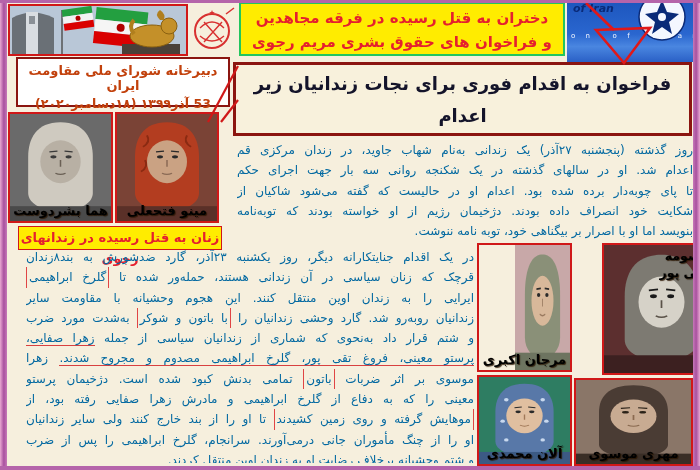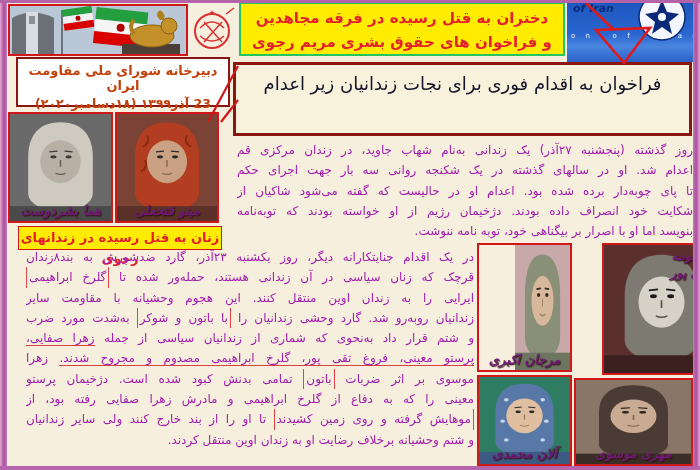--- a/index.html
+++ b/index.html
@@ -25,40 +25,40 @@
   .banner{left:239px;top:2px;width:326px;height:54px;background:#ffec00;border:2px solid #22c55e;
           direction:rtl;text-align:center;color:#e5202e;font-weight:bold;font-size:15px;line-height:24px;padding-top:2px;}
   
   .blue{left:567px;top:0;width:126px;height:62px;background:linear-gradient(180deg,#1c55bd 0%,#2a66cf 55%,#4a86e0 75%,#2a60c6 100%);overflow:hidden;}
   .blue .ofiran{position:absolute;left:6px;top:2px;color:#0a2a78;font-weight:bold;font-style:italic;font-size:11px;}
   .blue .letters{position:absolute;left:4px;top:32px;color:#f2f6ff;font-size:7px;letter-spacing:4px;white-space:pre;}
   .blue .mek{position:absolute;right:6px;top:-8px;width:50px;height:50px;}
   .arrow{left:558px;top:0;width:138px;height:70px;z-index:8;}
   
   .headline{left:233px;top:62px;width:459px;height:74px;background:#f8f1dc;border:3px solid #8b1510;
-            direction:rtl;text-align:center;color:#14142a;font-weight:normal;font-size:18px;line-height:32px;padding-top:3px;z-index:5;}
+            direction:rtl;text-align:center;color:#14142a;font-weight:bold;font-size:18px;line-height:32px;padding-top:3px;z-index:5;}
   .callout{left:200px;top:62px;width:40px;height:66px;z-index:6;}
   
   .photo{border:2px solid #d01818;overflow:hidden;}
   .photo svg{display:block;width:100%;height:100%;}
-  .plabel{position:absolute;width:100%;text-align:center;color:#701a75;font-weight:bold;font-size:13px;
-          text-shadow:1px 1px 1px rgba(40,20,0,.85);direction:rtl;font-style:italic;}
+  .plabel{position:absolute;width:100%;text-align:center;color:#000000;font-weight:bold;font-size:13px;
+          text-shadow:1px 1px 1px rgba(40,20,0,.85);direction:rtl;}
   .homa{left:8px;top:112px;width:105px;height:111px;}
   .minoo{left:115px;top:112px;width:104px;height:111px;}
   .marjan{left:477px;top:243px;width:95px;height:129px;padding-left:36px;}
   .masoumeh{left:574px;top:243px;width:119px;height:132px;margin-left:28px;}
   .alan{left:477px;top:375px;width:95px;height:91px;}
   .mehri{left:574px;top:378px;width:119px;height:88px;}
   .plabel.bottom{bottom:3px;left:0;}
   .plabel.topright{top:2px;right:4px;width:auto;text-align:right;font-size:12.5px;line-height:17px;}
   
   .caption{left:18px;top:226px;width:204px;height:24px;background:#ffec00;border:1.5px solid #d01818;
            color:#e5202e;font-weight:bold;font-size:13px;line-height:21px;text-align:center;direction:rtl;}
   
-  .para{direction:rtl;color:#a21caf;font-size:12px;overflow:hidden;}
+  .para{direction:rtl;color:#0369a1;font-size:12px;overflow:hidden;}
   .para1{left:237px;top:140px;width:456px;height:103px;}
   .para2{left:26px;top:247px;width:448px;height:216px;}
   .tline{height:20.3px;line-height:20.3px;text-align:justify;text-align-last:justify;overflow:hidden;}
   .tline:last-child{text-align-last:right;}
   .mark-box{border:1.6px solid #e04545;padding:12px 2px;}
   .mark-underline{border-bottom:1.8px solid #d84040;}
 </style>
 </head>
 <body>
 
@@ -95,21 +95,21 @@
     <svg viewBox="0 0 46 50">
       <circle cx="22" cy="25" r="17" fill="none" stroke="#d83030" stroke-width="2"></circle>
       <path d="M10 22 Q22 10 34 22 M10 30 Q22 40 34 30 M14 16 L32 36 M32 16 L14 36" stroke="#d83030" stroke-width="1.4" fill="none"></path>
       <path d="M22 4 L24 9 L19 6 L25 6 L20 9 Z" fill="#d83030"></path>
       <line x1="36" y1="8" x2="44" y2="2" stroke="#d83030" stroke-width="1.5"></line>
     </svg>
   </div>
 
   <div class="abs datebox">
     <div class="l1">دبیرخانه شورای ملی مقاومت ایران</div>
-    <div class="l2">23 آذر۱۳۹۹ (۱۸دسامبر۲۰۲۰)</div>
+    <div class="l2">53 آذر۱۳۹۹ (۱۸دسامبر۲۰۲۰)</div>
   </div>
 
   <div class="abs banner">
     <div>دختران به قتل رسیده در فرقه مجاهدین</div>
     <div>و فراخوان های حقوق بشری مریم رجوی</div>
   </div>
 
   <div class="abs blue">
     <div class="ofiran">of Iran</div>
     <div class="mek">
@@ -237,20 +237,21 @@
   <div class="abs para para2">
       <div class="tline"><span>در یک اقدام جنایتکارانه دیگر، روز یکشنبه ۲۳آذر، گارد ضدشورش به بند۸زندان</span></div>
       <div class="tline"><span>قرچک که زنان سیاسی در آن زندانی هستند، حمله‌ور شده تا </span><span class="mark-box">گلرخ ابراهیمی</span></div>
       <div class="tline"><span>ایرایی را به زندان اوین منتقل کنند. این هجوم وحشیانه با مقاومت سایر</span></div>
       <div class="tline"><span>زندانیان روبه‌رو شد. گارد وحشی زندانیان را </span><span class="mark-box">با باتون و شوکر</span><span> به‌شدت مورد ضرب</span></div>
       <div class="tline"><span>و شتم قرار داد به‌نحوی که شماری از زندانیان سیاسی از جمله </span><span class="mark-underline">زهرا صفایی،</span></div>
       <div class="tline"><span class="mark-underline">پرستو معینی، فروغ تقی پور، گلرخ ابراهیمی مصدوم و مجروح شدند.</span><span> زهرا</span></div>
       <div class="tline"><span>موسوی بر اثر ضربات </span><span class="mark-box">باتون</span><span> تمامی بدنش کبود شده است. دژخیمان پرستو</span></div>
       <div class="tline"><span>معینی را که به دفاع از گلرخ ابراهیمی و مادرش زهرا صفایی رفته بود، از</span></div>
       <div class="tline"><span class="mark-box">موهایش گرفته و روی زمین کشیدند</span><span> تا او را از بند خارج کنند ولی سایر زندانیان</span></div>
+      <div class="tline"><span>او را از چنگ مأموران جانی درمی‌آورند. سرانجام، گلرخ ابراهیمی را پس از ضرب</span></div>
       <div class="tline"><span>و شتم وحشیانه برخلاف رضایت او به زندان اوین منتقل کردند.</span></div>
     </div>
 
   <div class="abs frame l"></div>
   <div class="abs frame r"></div>
   <div class="abs frame t"></div>
   <div class="abs frame b"></div>
 
 </div>
 

